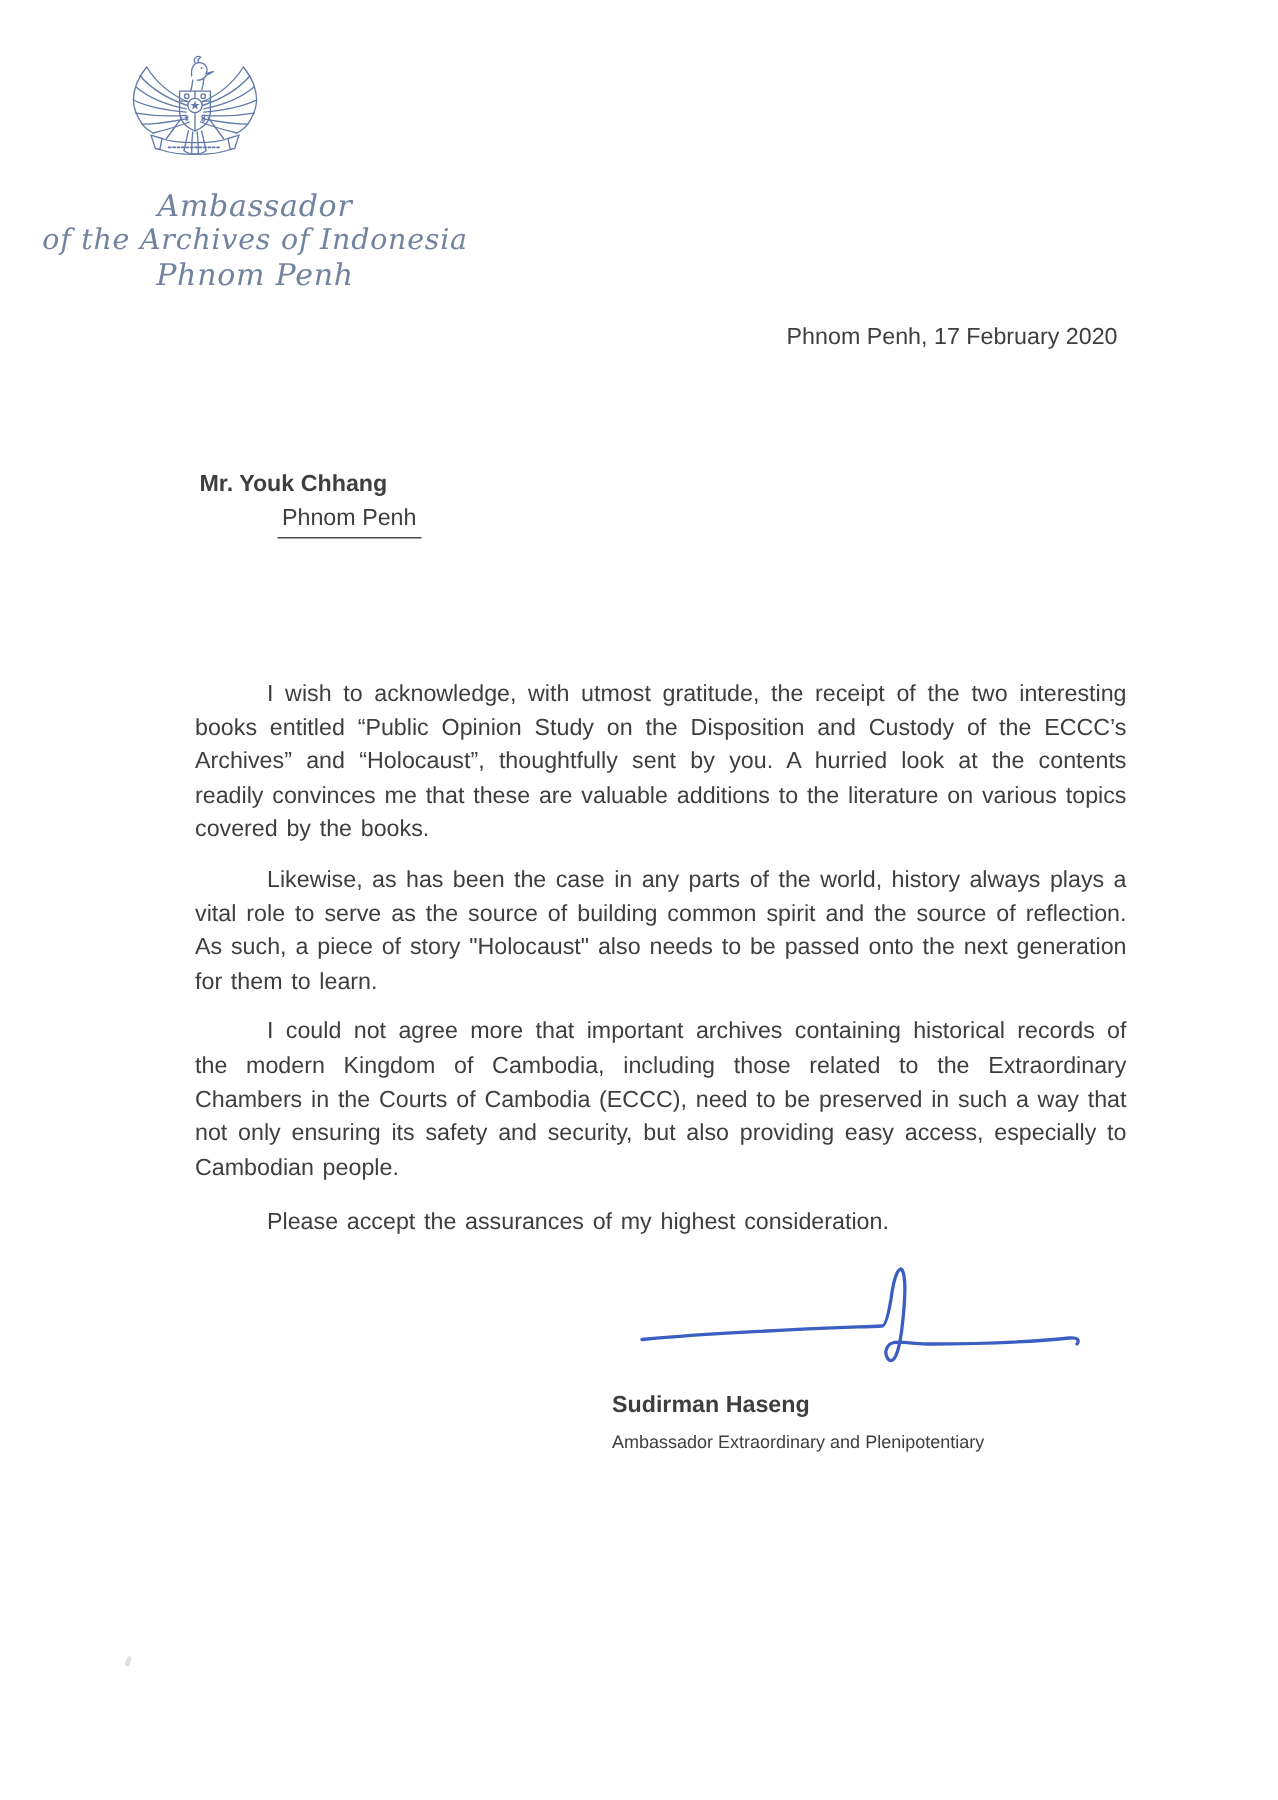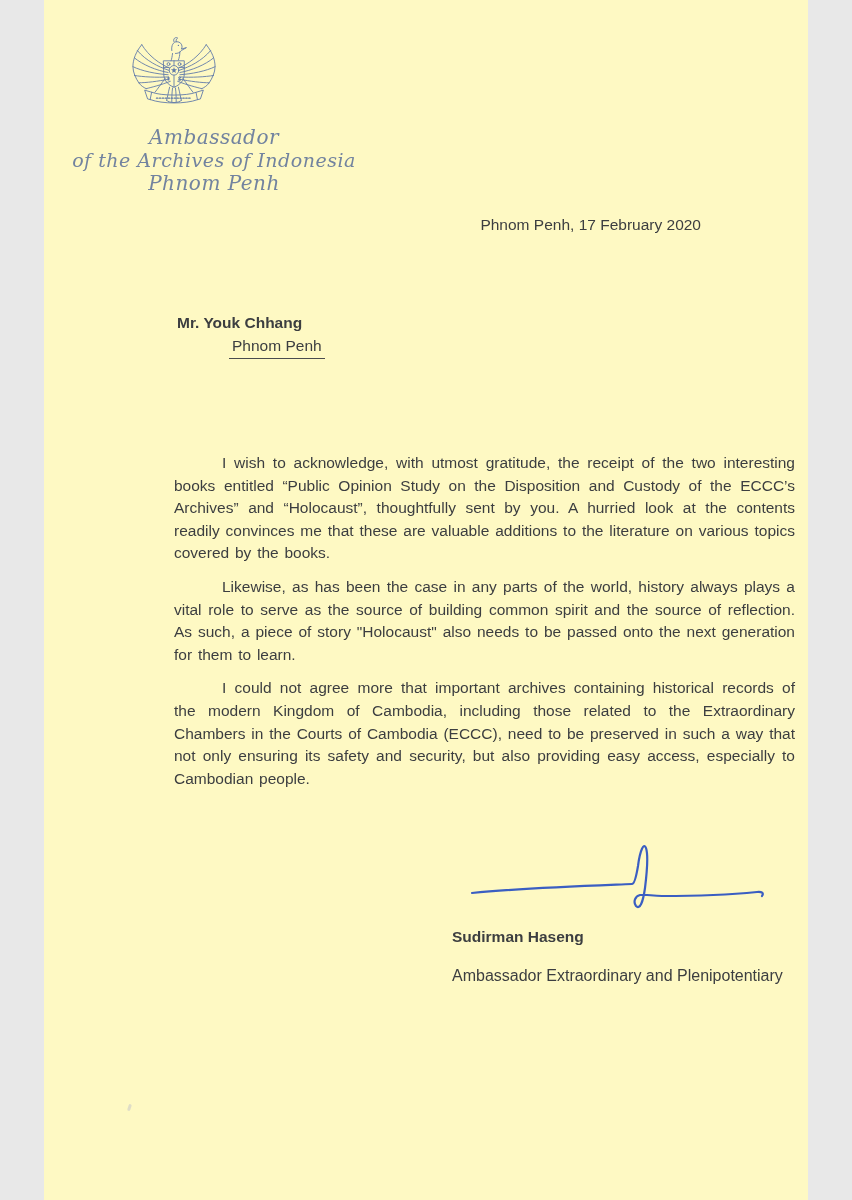--- a/index.html
+++ b/index.html
@@ -1,20 +1,20 @@
 <!DOCTYPE html>
 <html><head>
 <meta charset="utf-8">
 <style>
   html,body{margin:0;padding:0;background:#e8e8e8;}
   .page{
     position:relative;
-    width:764px;height:1200px;
+    width:852px;height:1200px;
     margin:0 auto;
-    background:#fef9c3;
+    background:#ffffff;
     font-family:"Liberation Sans", sans-serif;
     color:#3c3e40;
     overflow:hidden;
   }
   
   .emblem{position:absolute;left:86px;top:28px;width:88px;height:92px;}
   .letterhead-text{
     position:absolute;left:25px;top:126px;width:290px;
     text-align:center;
     font-family:"DejaVu Serif", serif;
@@ -40,21 +40,21 @@
     margin:0 0 11px 0;
     text-indent:48px;
     text-align:justify;
     word-spacing:1.5px;
   }
   .letter-body p.closing{margin-top:14px;text-align:left;}
   
   .signature-block{position:absolute;left:408px;top:838px;width:348px;}
   .signature-block svg{display:block;}
   .signer-name{font-size:15.5px;font-weight:bold;margin-top:10px;}
-  .signer-title{font-size:16px;margin-top:21px;}
+  .signer-title{font-size:12px;margin-top:8px;}
   
   .scan-artifact{
     position:absolute;left:84px;top:1104px;width:3px;height:7px;
     background:#c9c9c9;transform:rotate(18deg);border-radius:2px;opacity:.6;
   }
 </style>
 </head>
 <body>
 
 <div class="page">
@@ -127,20 +127,21 @@
 
   <div class="recipient">
     <div class="name">Mr. Youk Chhang</div>
     <div><span class="city">Phnom Penh</span></div>
   </div>
 
   <div class="letter-body">
     <p>I wish to acknowledge, with utmost gratitude, the receipt of the two interesting books entitled “Public Opinion Study on the Disposition and Custody of the ECCC’s Archives” and “Holocaust”, thoughtfully sent by you. A hurried look at the contents readily convinces me that these are valuable additions to the literature on various topics covered by the books.</p>
     <p>Likewise, as has been the case in any parts of the world, history always plays a vital role to serve as the source of building common spirit and the source of reflection. As such, a piece of story "Holocaust" also needs to be passed onto the next generation for them to learn.</p>
     <p>I could not agree more that important archives containing historical records of the modern Kingdom of Cambodia, including those related to the Extraordinary Chambers in the Courts of Cambodia (ECCC), need to be preserved in such a way that not only ensuring its safety and security, but also providing easy access, especially to Cambodian people.</p>
+    <p class="closing">Please accept the assurances of my highest consideration.</p>
   </div>
 
   <div class="signature-block">
     <svg viewBox="0 0 345 80" width="345" height="80">
       <path d="M20,55 C70,50 130,48 180,46
                C182,46 184,40 186,28
                C188,12 192,4 194,10
                C196,16 195,34 193,50
                C191,64 188,72 184,68
                C181,64 183,58 188,57

